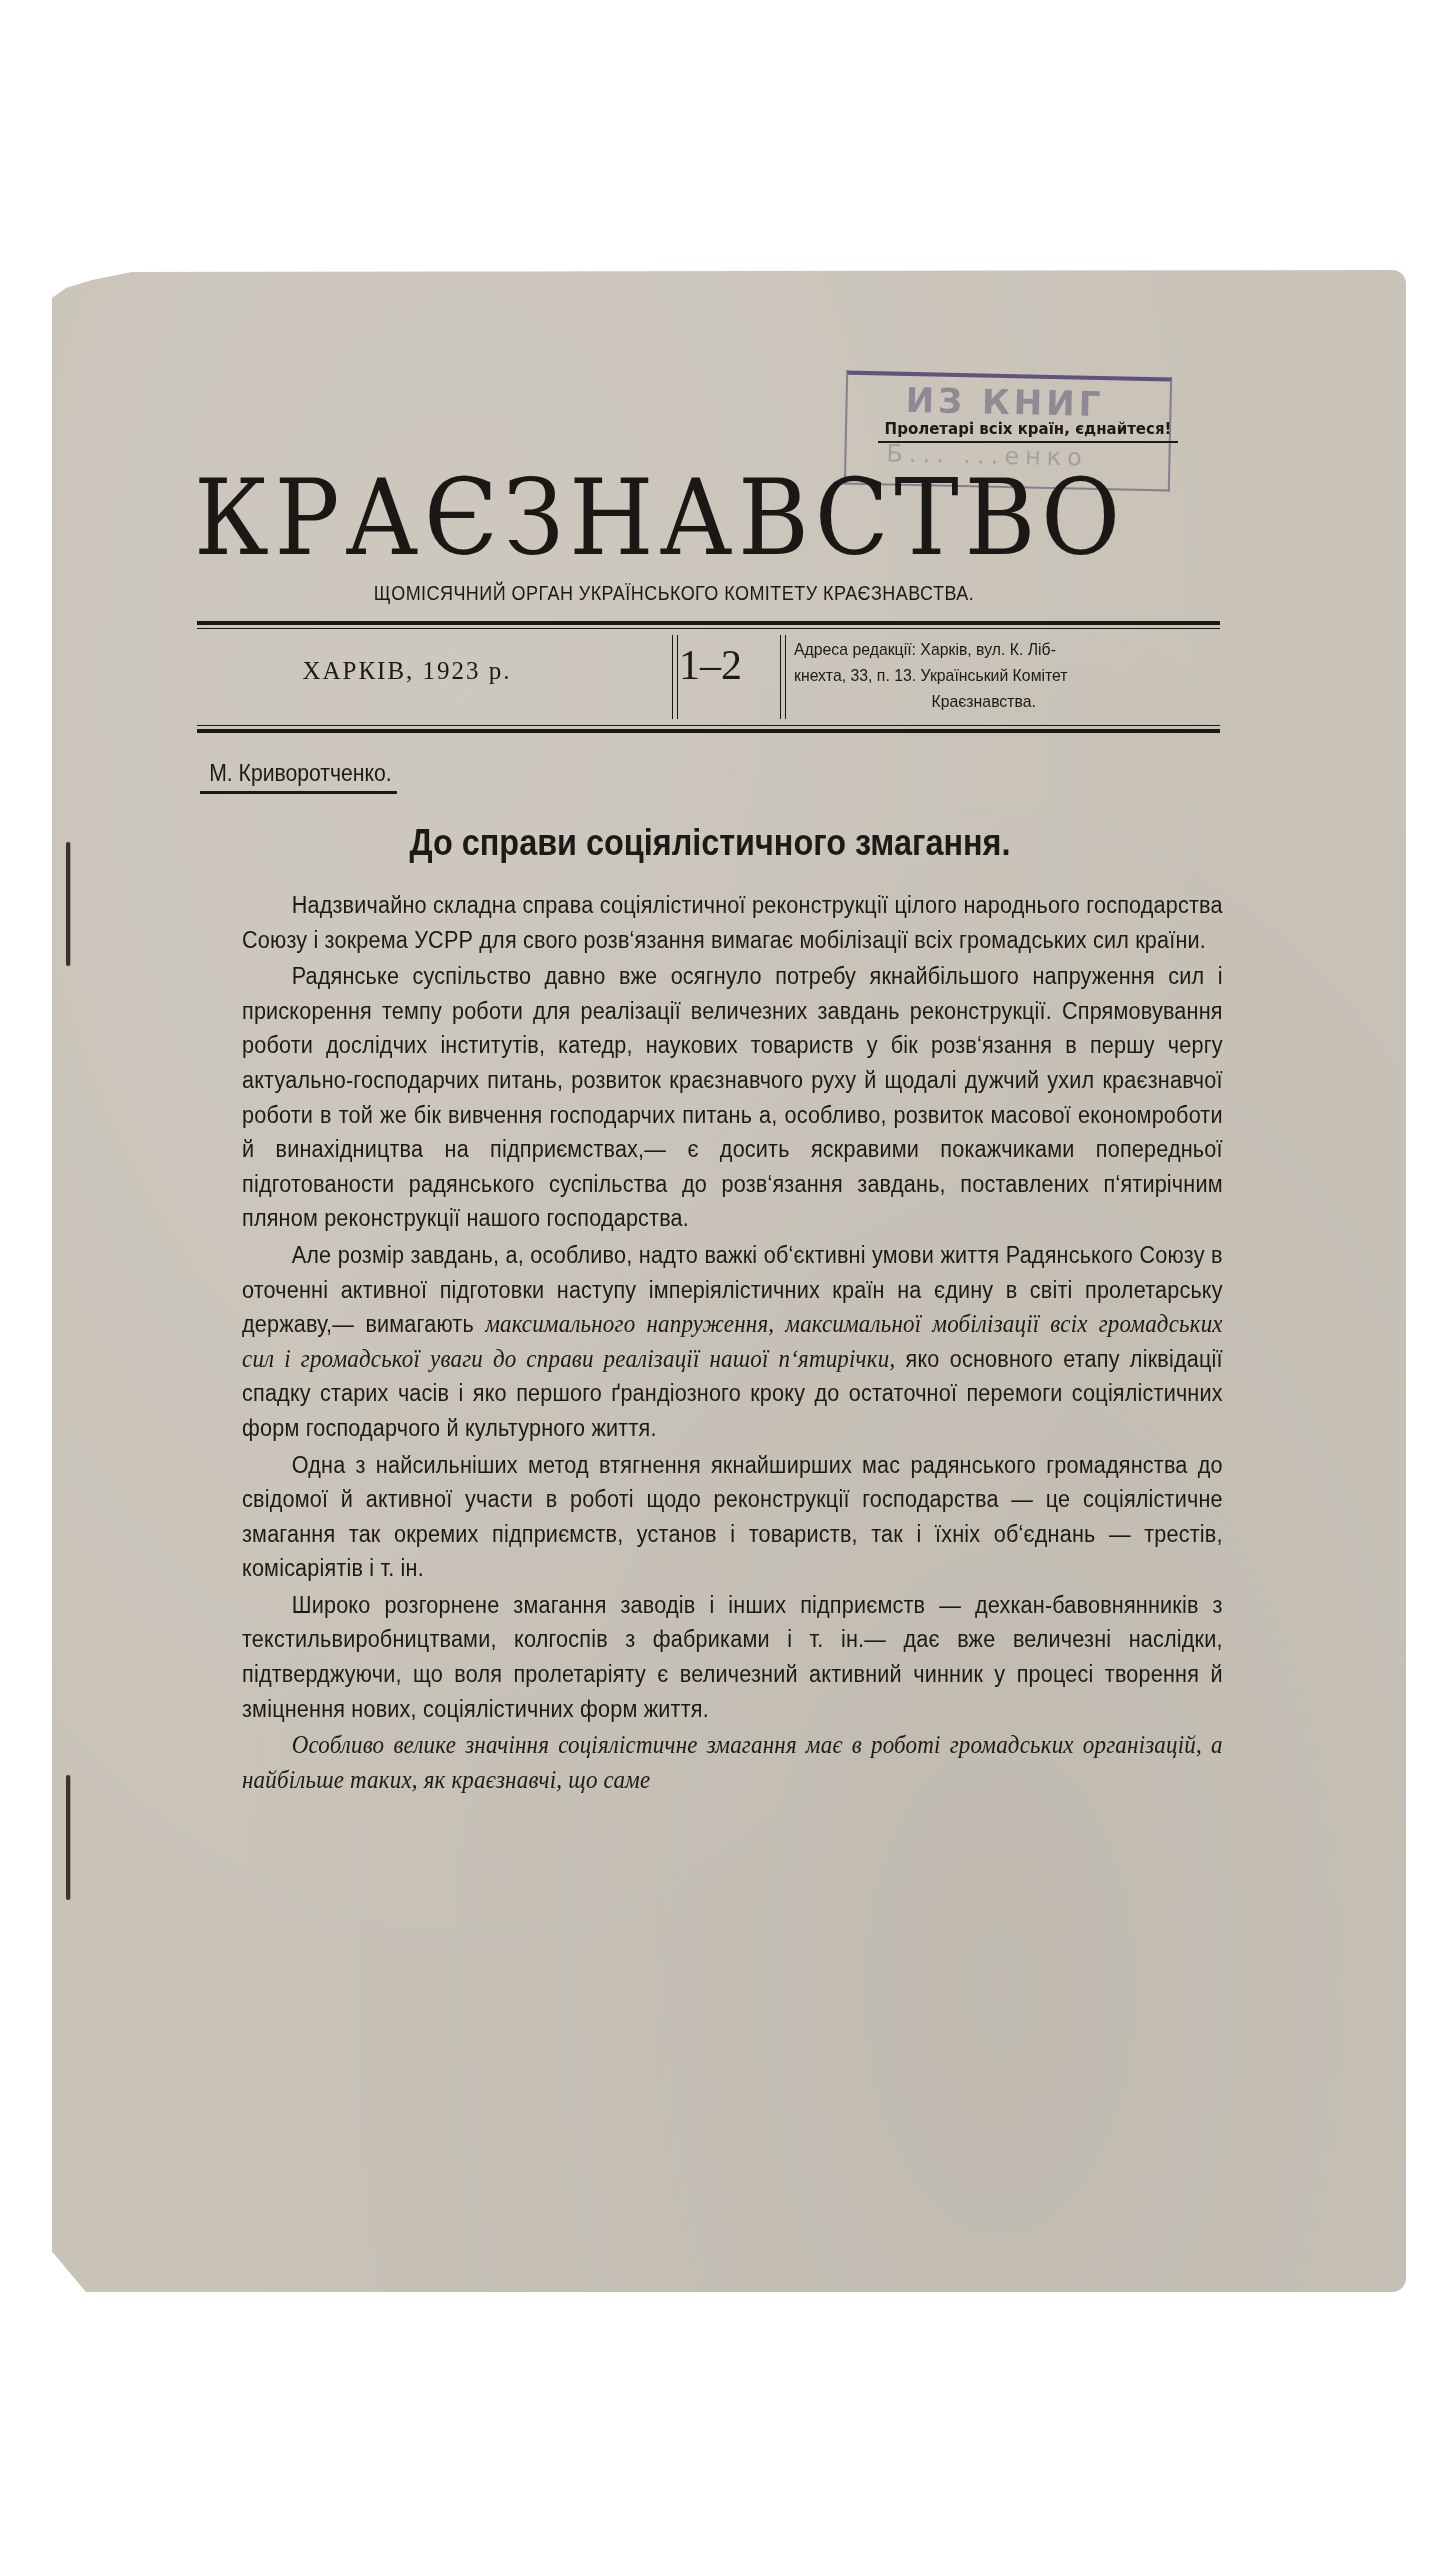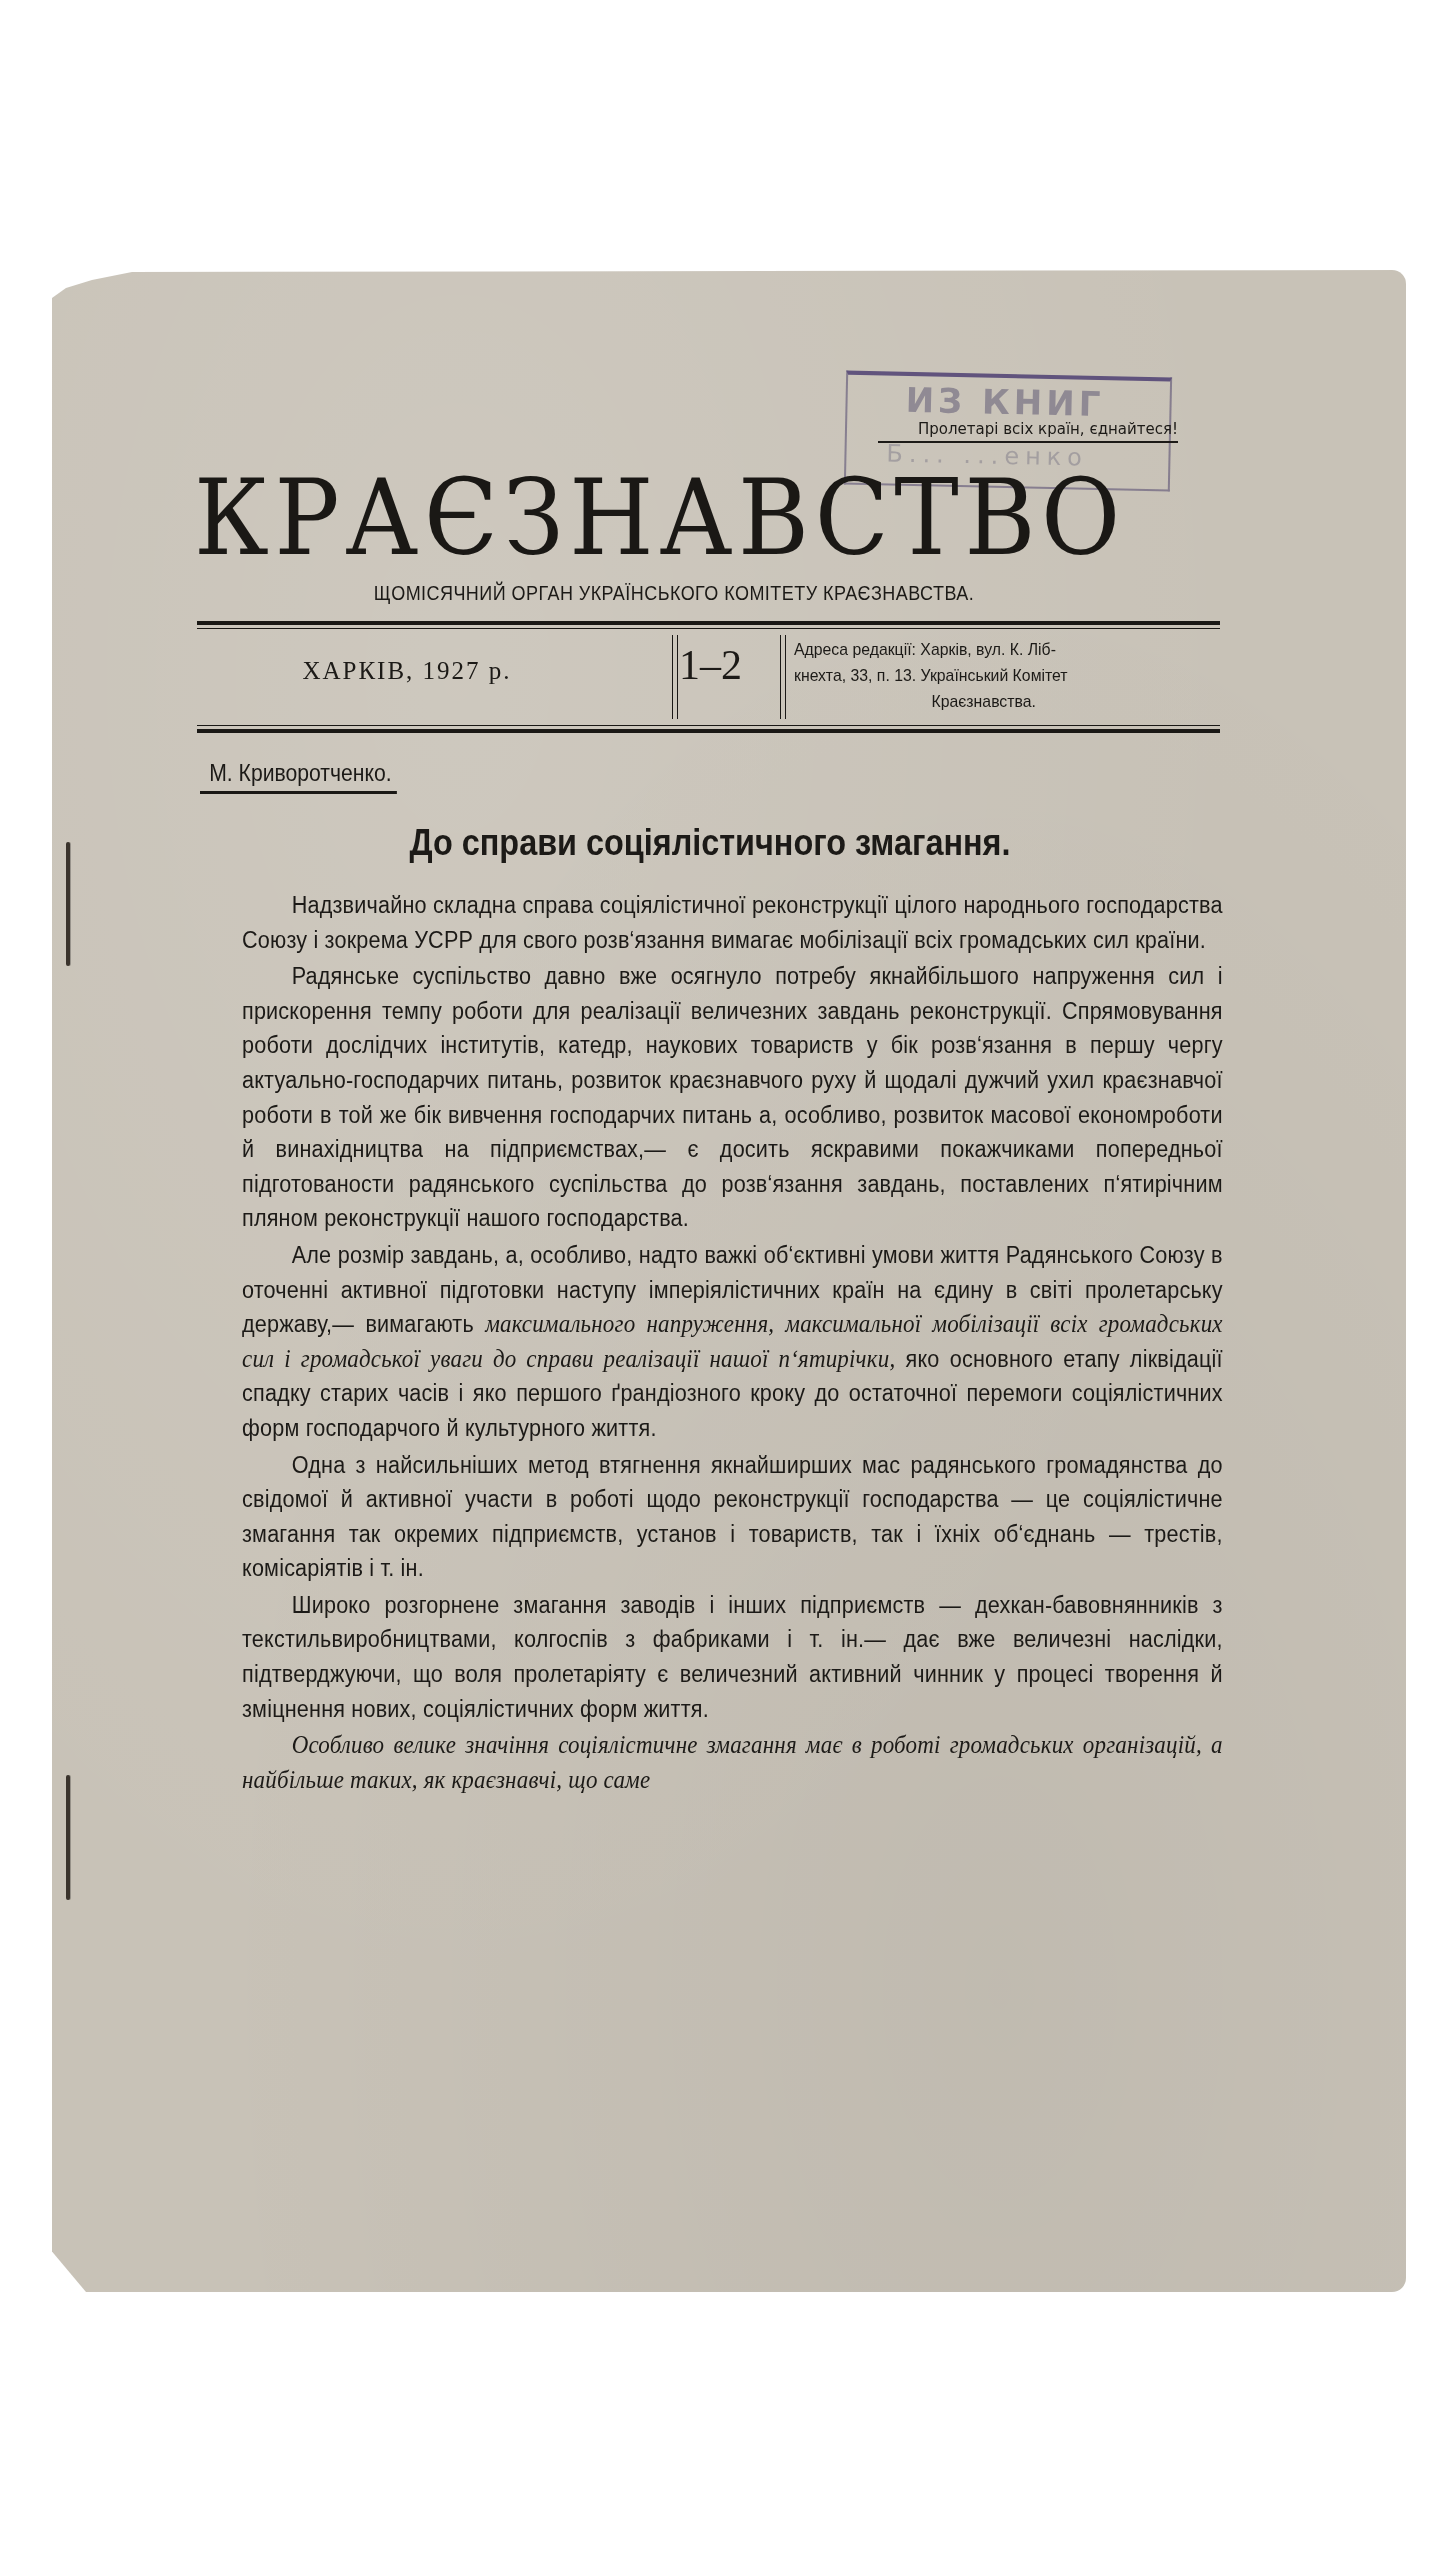--- a/index.html
+++ b/index.html
@@ -70,22 +70,22 @@
       letter-spacing: 6px;
       color: rgba(85,80,110,0.32);
     }
     .slogan {
       position: absolute;
       left: 826px;
       top: 150px;
       width: 300px;
       font-family: "DejaVu Sans", sans-serif;
       font-size: 15px;
-      font-weight: normal;
-      text-align: right;
+      font-weight: bold;
+      text-align: center;
       color: #1c1a17;
       border-bottom: 2px solid #1c1a17;
       padding-bottom: 3px;
       white-space: nowrap;
     }
 
     .masthead-title {
       position: absolute;
       left: 142px;
       top: 196px;
@@ -226,21 +226,21 @@
   <div class="masthead-title">КРАЄЗНАВСТВО</div>
   <div class="masthead-subtitle">ЩОМІСЯЧНИЙ ОРГАН УКРАЇНСЬКОГО КОМІТЕТУ КРАЄЗНАВСТВА.</div>
 
   <div class="info-band">
     <div class="rule-thick" style="top:0;"></div>
     <div class="rule-thin" style="top:7px;"></div>
     <div class="vline" style="left:475px;"></div>
     <div class="vline" style="left:480px;"></div>
     <div class="vline" style="left:583px;"></div>
     <div class="vline" style="left:588px;"></div>
-    <div class="info-city">ХАРКІВ, 1927 р.</div>
+    <div class="info-city">ХАРКІВ, 1923 р.</div>
     <div class="info-issue">1–2</div>
     <div class="info-address">
       <span>Адреса редакції: Харків, вул. К. Ліб-</span><br>
       <span>кнехта, 33, п. 13. Український Комітет</span><br>
       <span class="last">Краєзнавства.</span>
     </div>
     <div class="rule-thin" style="top:104px;"></div>
     <div class="rule-thick" style="top:108px;"></div>
   </div>
 

